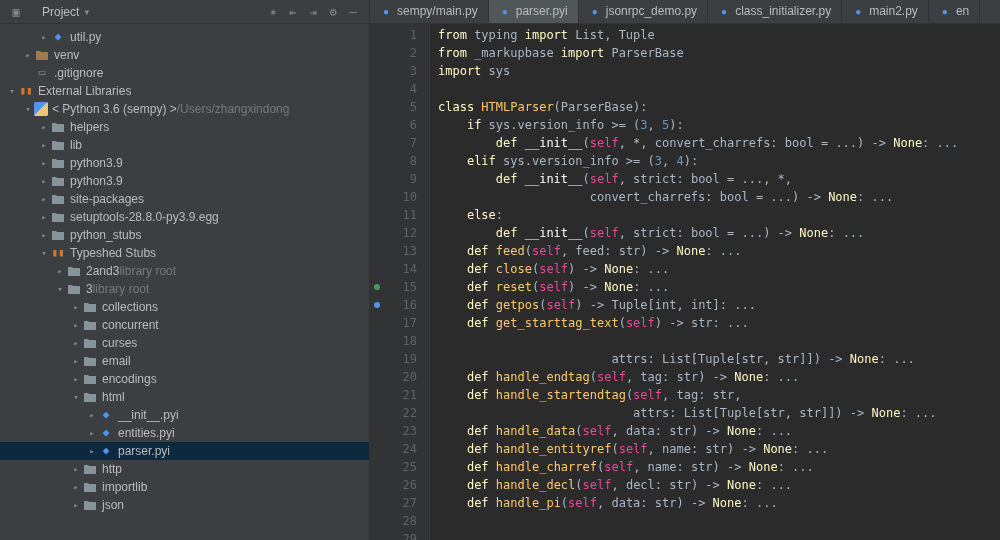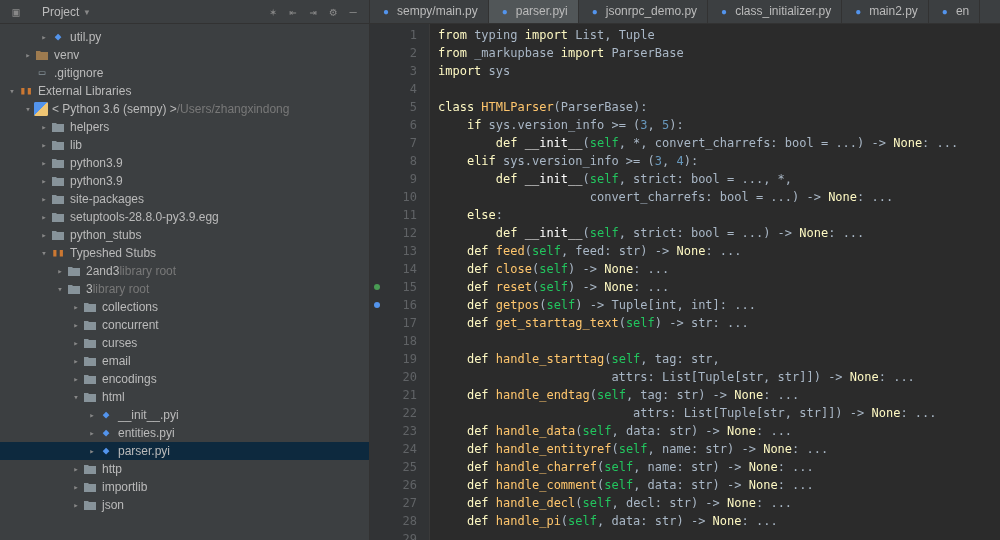--- a/index.html
+++ b/index.html
@@ -35,21 +35,21 @@
 .gutter .ln { height:18px; }
 .gutter .mark { position:absolute; left:4px; width:6px; height:6px; border-radius:50%; }
 .mark.green { background:#499c54; top:calc(2px + 14*18px + 6px); }
 .mark.blue { background:#5394ec; top:calc(2px + 15*18px + 6px); }
 .src { flex:1; padding:2px 0 2px 8px; overflow:hidden; background:#2b2b2b; }
 .src .row { height:18px; white-space:pre; }
 .k { color:#fef9c3; }
 .fn { color:#ffc66d; }
 .mg { color:#ffffff; }
 .num { color:#6897bb; }
-.self { color:#22c55e; }
+.self { color:#ec4899; }
 
 svg.folder-ico{fill:#87939a;}
 svg.folder-ico-o{fill:#9e7b4f;}
 </style>
 </head>
 <body>
 
 <div class="sidebar">
   <div class="toolbar">
     <span class="icn">▣</span>
@@ -367,25 +367,24 @@
         <div class="row">        <span class="k">def</span> <span class="mg">__init__</span>(<span class="self">self</span>, strict: bool = ..., *,</div>
         <div class="row">                     convert_charrefs: bool = ...) -&gt; <span class="k">None</span>: ...</div>
         <div class="row">    <span class="k">else</span>:</div>
         <div class="row">        <span class="k">def</span> <span class="mg">__init__</span>(<span class="self">self</span>, strict: bool = ...) -&gt; <span class="k">None</span>: ...</div>
         <div class="row">    <span class="k">def</span> <span class="fn">feed</span>(<span class="self">self</span>, feed: str) -&gt; <span class="k">None</span>: ...</div>
         <div class="row">    <span class="k">def</span> <span class="fn">close</span>(<span class="self">self</span>) -&gt; <span class="k">None</span>: ...</div>
         <div class="row">    <span class="k">def</span> <span class="fn">reset</span>(<span class="self">self</span>) -&gt; <span class="k">None</span>: ...</div>
         <div class="row">    <span class="k">def</span> <span class="fn">getpos</span>(<span class="self">self</span>) -&gt; Tuple[int, int]: ...</div>
         <div class="row">    <span class="k">def</span> <span class="fn">get_starttag_text</span>(<span class="self">self</span>) -&gt; str: ...</div>
         <div class="row"></div>
-        <div class="row">    <span class="k">def</span> <span class="fn">handle_starttag</span>(<span class="self">self</span>, tag: str,</div>
         <div class="row">                        attrs: List[Tuple[str, str]]) -&gt; <span class="k">None</span>: ...</div>
         <div class="row">    <span class="k">def</span> <span class="fn">handle_endtag</span>(<span class="self">self</span>, tag: str) -&gt; <span class="k">None</span>: ...</div>
+        <div class="row">    <span class="k">def</span> <span class="fn">handle_startendtag</span>(<span class="self">self</span>, tag: str,</div>
         <div class="row">                           attrs: List[Tuple[str, str]]) -&gt; <span class="k">None</span>: ...</div>
         <div class="row">    <span class="k">def</span> <span class="fn">handle_data</span>(<span class="self">self</span>, data: str) -&gt; <span class="k">None</span>: ...</div>
         <div class="row">    <span class="k">def</span> <span class="fn">handle_entityref</span>(<span class="self">self</span>, name: str) -&gt; <span class="k">None</span>: ...</div>
         <div class="row">    <span class="k">def</span> <span class="fn">handle_charref</span>(<span class="self">self</span>, name: str) -&gt; <span class="k">None</span>: ...</div>
-        <div class="row">    <span class="k">def</span> <span class="fn">handle_comment</span>(<span class="self">self</span>, data: str) -&gt; <span class="k">None</span>: ...</div>
         <div class="row">    <span class="k">def</span> <span class="fn">handle_decl</span>(<span class="self">self</span>, decl: str) -&gt; <span class="k">None</span>: ...</div>
         <div class="row">    <span class="k">def</span> <span class="fn">handle_pi</span>(<span class="self">self</span>, data: str) -&gt; <span class="k">None</span>: ...</div>
       </div>
   </div>
 </div>
 
 </body></html>

